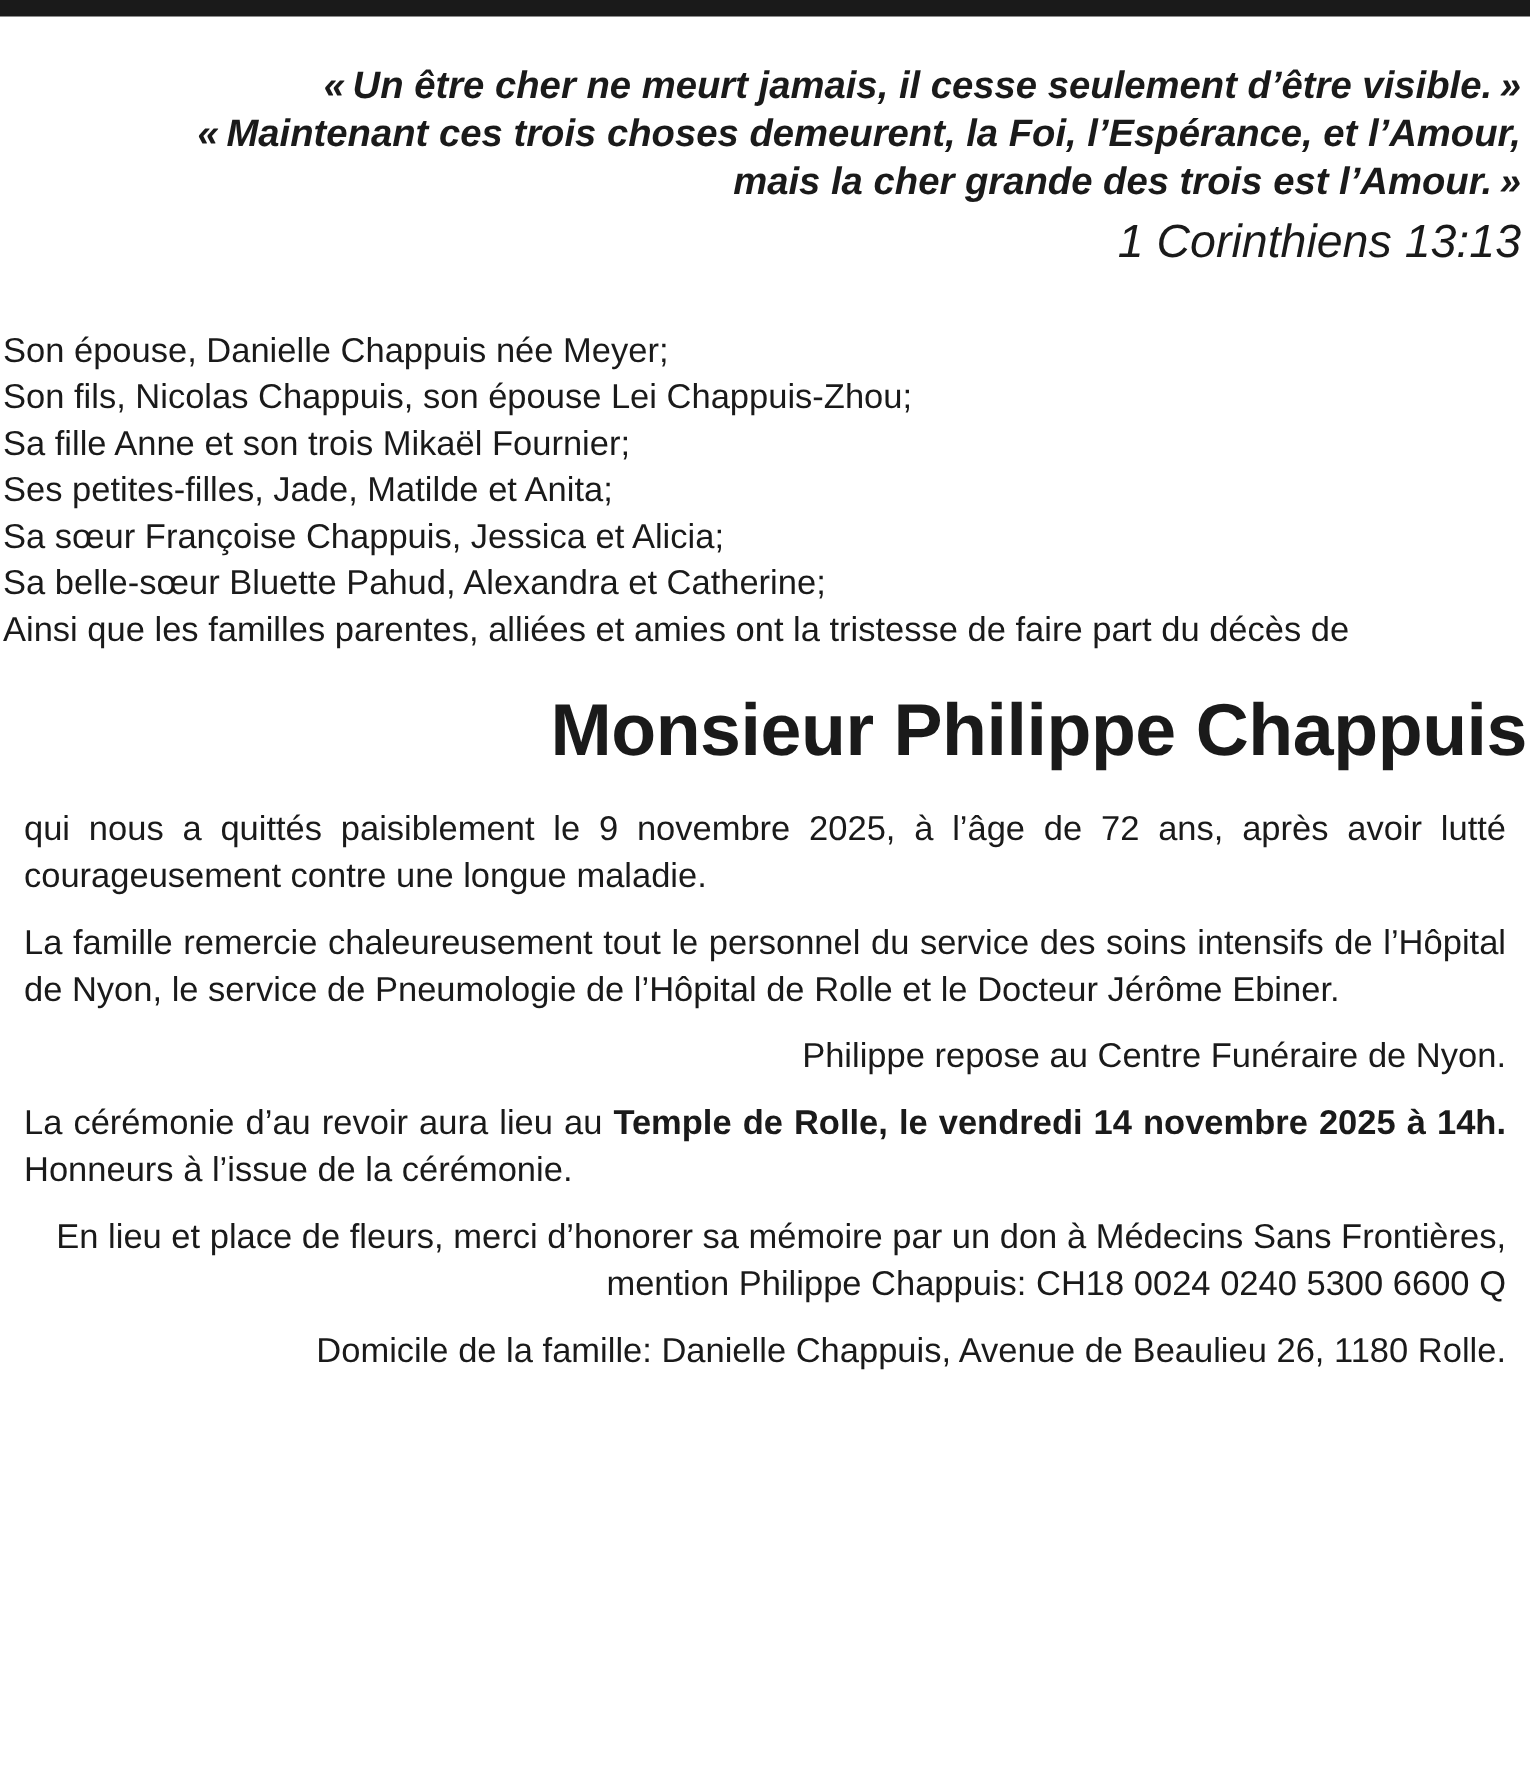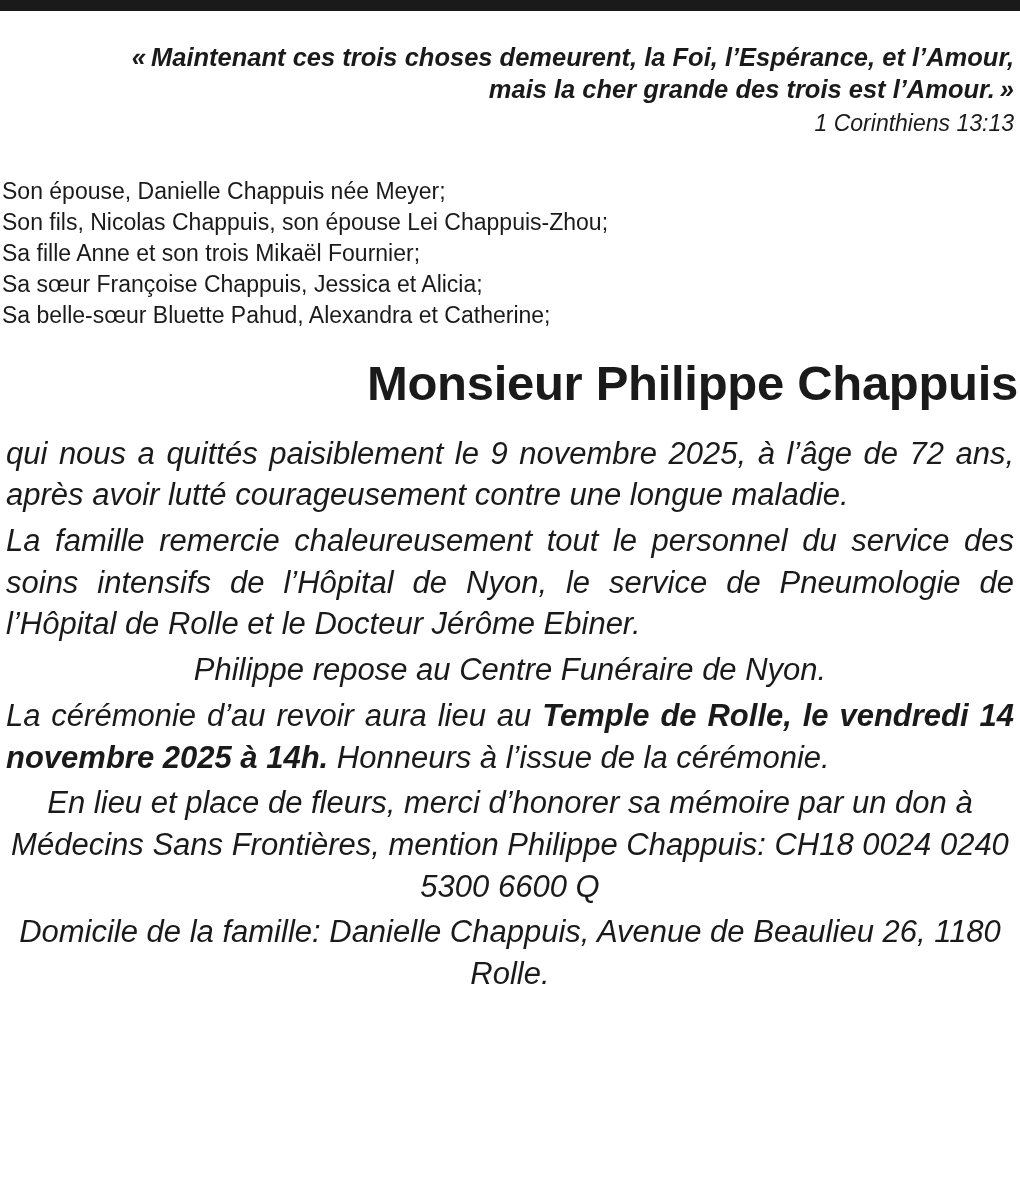--- a/index.html
+++ b/index.html
@@ -42,21 +42,21 @@
     padding-right: 4px;
   }
   .quote-line {
     display: block;
     white-space: nowrap;
   }
   .quote-source {
     display: block;
     font-style: italic;
     font-weight: normal;
-    font-size: 23px;
+    font-size: 31px;
     margin-top: 4px;
   }
   
   .family {
     margin-top: 38px;
     font-size: 23px;
     line-height: 1.345;
     text-align: left;
   }
   .family-line {
@@ -70,61 +70,63 @@
     text-align: right;
     font-weight: bold;
     font-size: 49px;
     line-height: 1.1;
     letter-spacing: -0.3px;
     margin: 26px 0 22px 0;
     white-space: nowrap;
   }
   
   .para {
-    font-size: 31px;
+    font-size: 23px;
     line-height: 1.345;
     text-align: justify;
     text-justify: inter-word;
-    margin: 4px;
-    font-style: italic;
+    margin: 14px;
   }
   .para + .para {
     margin-top: 0;
   }
   .para-gap {
     margin-top: 27px;
   }
   .para b {
     font-weight: bold;
   }
   .nojustify {
-    text-align: center;
+    text-align: right;
   }
 </style>
 </head>
 <body>
 
 <div class="notice">
 
   <div class="top-rule"></div>
 
   <div class="content">
 
     <div class="quote">
+      <span class="quote-line">« Un être cher ne meurt jamais, il cesse seulement d’être visible. »</span>
       <span class="quote-line">« Maintenant ces trois choses demeurent, la Foi, l’Espérance, et l’Amour,</span>
       <span class="quote-line">mais la cher grande des trois est l’Amour. »</span>
       <span class="quote-source">1 Corinthiens 13:13</span>
     </div>
 
     <div class="family">
       <span class="family-line">Son épouse, Danielle Chappuis née Meyer;</span>
       <span class="family-line">Son fils, Nicolas Chappuis, son épouse Lei Chappuis-Zhou;</span>
       <span class="family-line">Sa fille Anne et son trois Mikaël Fournier;</span>
+      <span class="family-line">Ses petites-filles, Jade, Matilde et Anita;</span>
       <span class="family-line">Sa sœur Françoise Chappuis, Jessica et Alicia;</span>
       <span class="family-line">Sa belle-sœur Bluette Pahud, Alexandra et Catherine;</span>
+      <span class="family-line wrap">Ainsi que les familles parentes, alliées et amies ont la tristesse de faire part du décès de</span>
     </div>
 
     <div class="deceased-name">Monsieur Philippe Chappuis</div>
 
     <p class="para">qui nous a quittés paisiblement le 9 novembre 2025, à l’âge de 72 ans, après avoir lutté courageusement contre une longue maladie.</p>
     <p class="para">La famille remercie chaleureusement tout le personnel du service des soins intensifs de l’Hôpital de Nyon, le service de Pneumologie de l’Hôpital de Rolle et le Docteur Jérôme Ebiner.</p>
     <p class="para nojustify">Philippe repose au Centre Funéraire de Nyon.</p>
 
     <p class="para para-gap"><span>La cérémonie d’au revoir aura lieu au </span><b>Temple de Rolle, le vendredi 14 novembre 2025 à 14h.</b><span> Honneurs à l’issue de la cérémonie.</span></p>
 

